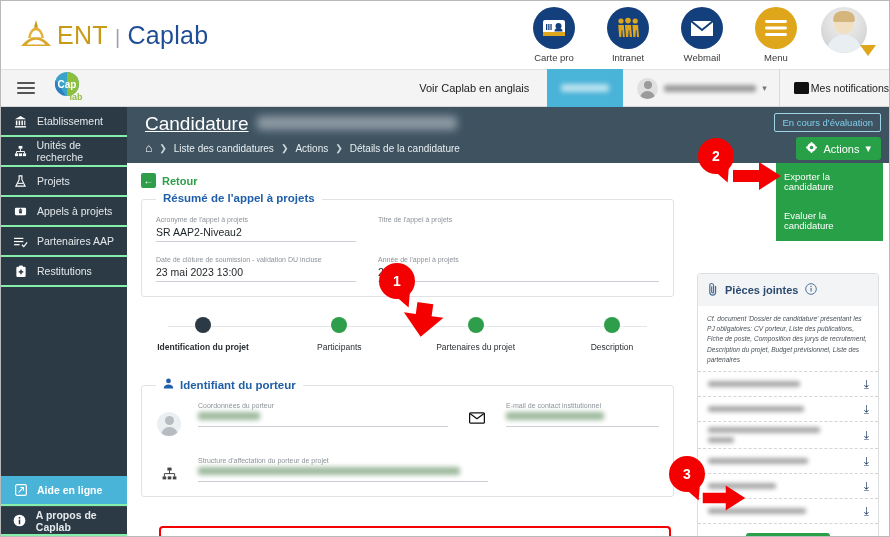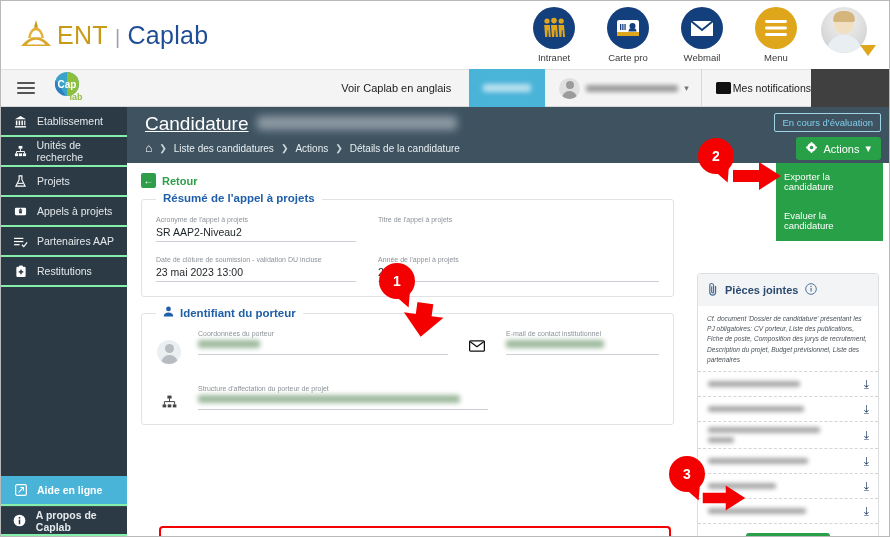--- a/index.html
+++ b/index.html
@@ -53,21 +53,21 @@
   .av-hair { position: absolute; left: 12px; top: 4px; width: 22px; height: 11px; border-radius: 11px 11px 3px 3px; background: #d4b57c; }
   .av-body { position: absolute; left: 6px; top: 28px; width: 34px; height: 22px; border-radius: 16px 16px 0 0; background: #e9eef2; }
   .av-caret {
     position: absolute; right: -1px; bottom: 1px;
     width: 0; height: 0; border-left: 8px solid transparent; border-right: 8px solid transparent;
     border-top: 11px solid #e0a61b;
   }
 
   
   .cap-bar {
-    position: absolute; left: 0; top: 68px; width: 810px; height: 38px;
+    position: absolute; left: 0; top: 68px; width: 888px; height: 38px;
     background: #f4f4f4; border-top: 1px solid #e2e2e2; border-bottom: 1px solid #d8d8d8;
     display: flex; align-items: center;
   }
   .burger { margin-left: 16px; width: 18px; cursor: pointer; }
   .burger span { display: block; height: 1.6px; background: #555; margin: 3.4px 0; border-radius: 1px; }
   .caplab-logo { margin-left: 16px; width: 40px; height: 34px; position: relative; }
   .cap-en { margin-left: auto; font-size: 11px; color: #222; padding: 0 18px; }
   .cap-tab-blue {
     width: 76px; height: 38px; background: #4ab3d8;
     display: flex; align-items: center; justify-content: center;
@@ -244,47 +244,47 @@
       <div class="ent-title">
         <span class="ent">ENT</span>
         <span class="sep">|</span>
         <span class="caplab">Caplab</span>
       </div>
     </div>
 
     <div class="ent-icons">
       <div class="ent-ic">
         <div class="ent-circle">
+          <svg width="24" height="18" viewBox="0 0 24 18">
+            <rect x="1" y="1" width="22" height="16" rx="2" fill="#fff"></rect>
+            <rect x="1" y="13" width="22" height="4" fill="#e0a61b"></rect>
+            <circle cx="16.5" cy="7" r="3" fill="#143f7d"></circle>
+            <path d="M12.5 12.5 a4 3.4 0 0 1 8 0 Z" fill="#143f7d"></path>
+            <rect x="4" y="5" width="1.3" height="6" fill="#143f7d"></rect>
+            <rect x="6.2" y="5" width="1.3" height="6" fill="#143f7d"></rect>
+            <rect x="8.4" y="5" width="1.3" height="6" fill="#143f7d"></rect>
+          </svg>
+        </div>
+        <div class="ent-lbl">Carte pro</div>
+      </div>
+
+      <div class="ent-ic">
+        <div class="ent-circle">
           <svg width="26" height="22" viewBox="0 0 26 22">
             <g fill="#e0a61b">
               <circle cx="6" cy="4" r="2.6"></circle>
                 <path d="M3.2 8 h5.6 l1 12 h-2 l-.5-7 h-.6 l-.5 7 h-2 Z"></path>
               <circle cx="13" cy="3.6" r="2.8"></circle>
                 <path d="M10 8 h6 l1 12 h-2.2 l-.5-7 h-.6 l-.5 7 h-2.2 Z"></path>
               <circle cx="20.2" cy="4" r="2.6"></circle>
                 <path d="M17.4 8 h5.6 l1 12 h-2 l-.5-7 h-.6 l-.5 7 h-2 Z"></path>
             </g>
           </svg>
         </div>
         <div class="ent-lbl">Intranet</div>
-      </div>
-
-      <div class="ent-ic">
-        <div class="ent-circle">
-          <svg width="24" height="18" viewBox="0 0 24 18">
-            <rect x="1" y="1" width="22" height="16" rx="2" fill="#fff"></rect>
-            <rect x="1" y="13" width="22" height="4" fill="#e0a61b"></rect>
-            <circle cx="16.5" cy="7" r="3" fill="#143f7d"></circle>
-            <path d="M12.5 12.5 a4 3.4 0 0 1 8 0 Z" fill="#143f7d"></path>
-            <rect x="4" y="5" width="1.3" height="6" fill="#143f7d"></rect>
-            <rect x="6.2" y="5" width="1.3" height="6" fill="#143f7d"></rect>
-            <rect x="8.4" y="5" width="1.3" height="6" fill="#143f7d"></rect>
-          </svg>
-        </div>
-        <div class="ent-lbl">Carte pro</div>
       </div>
 
       <div class="ent-ic">
         <div class="ent-circle">
           <svg width="24" height="17" viewBox="0 0 24 17">
             <rect x="1" y="1" width="22" height="15" fill="#fff"></rect>
             <path d="M1 1 L12 10 L23 1" fill="none" stroke="#143f7d" stroke-width="2"></path>
           </svg>
         </div>
         <div class="ent-lbl">Webmail</div>
@@ -496,20 +496,41 @@
             <div class="fld-lbl">Date de clôture de soumission - validation DU incluse</div>
             <div class="fld-val">23 mai 2023 13:00</div>
           </div>
           <div class="fld" style="margin-bottom:0">
             <div class="fld-lbl">Année de l'appel à projets</div>
             <div class="fld-val">2023</div>
           </div>
         </div>
       </div>
 
+      <div class="stepper">
+        <div class="step-line"></div>
+        <div class="steps">
+          <div class="step active">
+            <div class="dot dark"></div>
+            <div class="step-lbl">Identification du projet</div>
+          </div>
+          <div class="step">
+            <div class="dot"></div>
+            <div class="step-lbl">Participants</div>
+          </div>
+          <div class="step">
+            <div class="dot"></div>
+            <div class="step-lbl">Partenaires du projet</div>
+          </div>
+          <div class="step">
+            <div class="dot"></div>
+            <div class="step-lbl">Description</div>
+          </div>
+        </div>
+      </div>
 
       <div class="fieldset porteur">
         <div class="legend">
           <span>
             <svg width="11" height="11" viewBox="0 0 12 12">
                 <circle cx="6" cy="3.2" r="2.6" fill="#1f5fa9"></circle>
                 <path d="M0.8 11.4 a5.2 4.4 0 0 1 10.4 0 Z" fill="#1f5fa9"></path>
               </svg>
           </span>
           <span>Identifiant du porteur</span>

